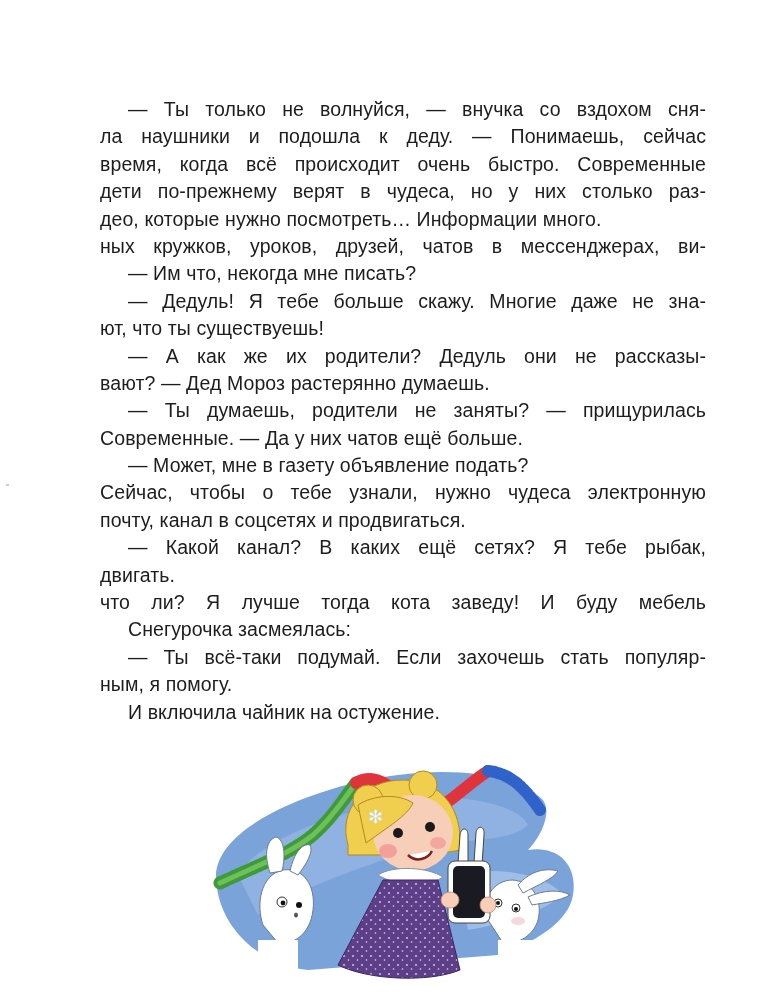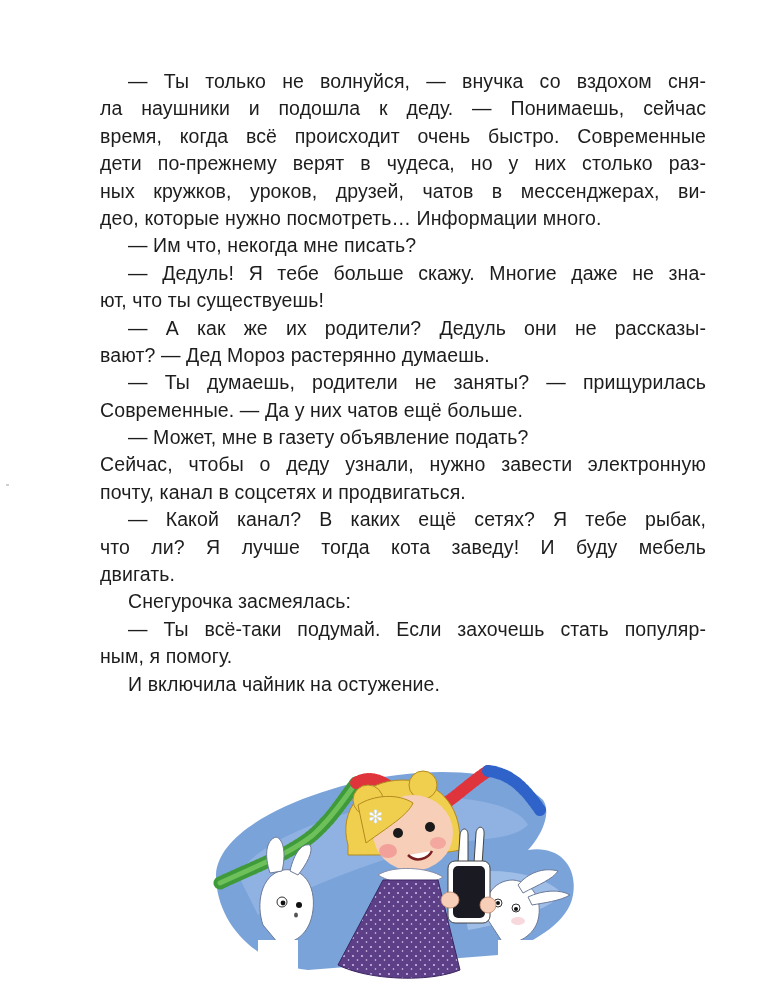--- a/index.html
+++ b/index.html
@@ -1,21 +1,21 @@
 <!DOCTYPE html>
 <html><head>
   <meta charset="utf-8">
   <style>
     html, body { margin: 0; padding: 0; }
     body {
       width: 758px; height: 1000px; background: #ffffff; position: relative; overflow: hidden;
       font-family: "Liberation Sans", "DejaVu Sans", sans-serif; color: #1d1d1d;
     }
     .page-text {
-      position: absolute; left: 100px; top: 68px; width: 606px;
+      position: absolute; left: 100px; top: 96px; width: 606px;
     }
     .line {
       display: block; height: 27.4px; line-height: 27.4px;
       font-size: 19.5px; white-space: nowrap;
       text-align: justify; text-align-last: justify; letter-spacing: 0.1px;
     }
     .line.indent { padding-left: 28px; }
     .line.last { text-align-last: left; }
     .illustration {
       position: absolute; left: 198px; top: 755px; width: 390px; height: 245px;
@@ -23,35 +23,35 @@
     .speck { position:absolute; left: 6px; top: 484px; width:3px; height:2px; background:#cfcfcf; }
   </style>
 </head>
 <body>
 
 <div class="page-text">
   <span class="line indent">— Ты только не волнуйся, — внучка со вздохом сня-</span>
   <span class="line">ла наушники и подошла к деду. — Понимаешь, сейчас</span>
   <span class="line">время, когда всё происходит очень быстро. Современные</span>
   <span class="line">дети по-прежнему верят в чудеса, но у них столько раз-</span>
+  <span class="line last">део, которые нужно посмотреть… Информации много.</span>
   <span class="line">ных кружков, уроков, друзей, чатов в мессенджерах, ви-</span>
-  <span class="line last">део, которые нужно посмотреть… Информации много.</span>
   <span class="line indent last">— Им что, некогда мне писать?</span>
   <span class="line indent">— Дедуль! Я тебе больше скажу. Многие даже не зна-</span>
   <span class="line last">ют, что ты существуешь!</span>
   <span class="line indent">— А как же их родители? Дедуль они не рассказы-</span>
   <span class="line last">вают? — Дед Мороз растерянно думаешь.</span>
   <span class="line indent">— Ты думаешь, родители не заняты? — прищурилась</span>
   <span class="line last">Современные. — Да у них чатов ещё больше.</span>
   <span class="line indent last">— Может, мне в газету объявление подать?</span>
-  <span class="line">Сейчас, чтобы о деду узнали, нужно завести электронную</span>
+  <span class="line">Сейчас, чтобы о тебе узнали, нужно чудеса электронную</span>
   <span class="line last">почту, канал в соцсетях и продвигаться.</span>
   <span class="line indent">— Какой канал? В каких ещё сетях? Я тебе рыбак,</span>
+  <span class="line last">двигать.</span>
   <span class="line">что ли? Я лучше тогда кота заведу! И буду мебель</span>
-  <span class="line last">двигать.</span>
   <span class="line indent last">Снегурочка засмеялась:</span>
   <span class="line indent">— Ты всё-таки подумай. Если захочешь стать популяр-</span>
   <span class="line last">ным, я помогу.</span>
   <span class="line indent last">И включила чайник на остужение.</span>
 </div>
 
 <div class="speck"></div>
 
 <div class="illustration">
   <svg width="390" height="245" viewBox="0 0 390 245" xmlns="http://www.w3.org/2000/svg">

